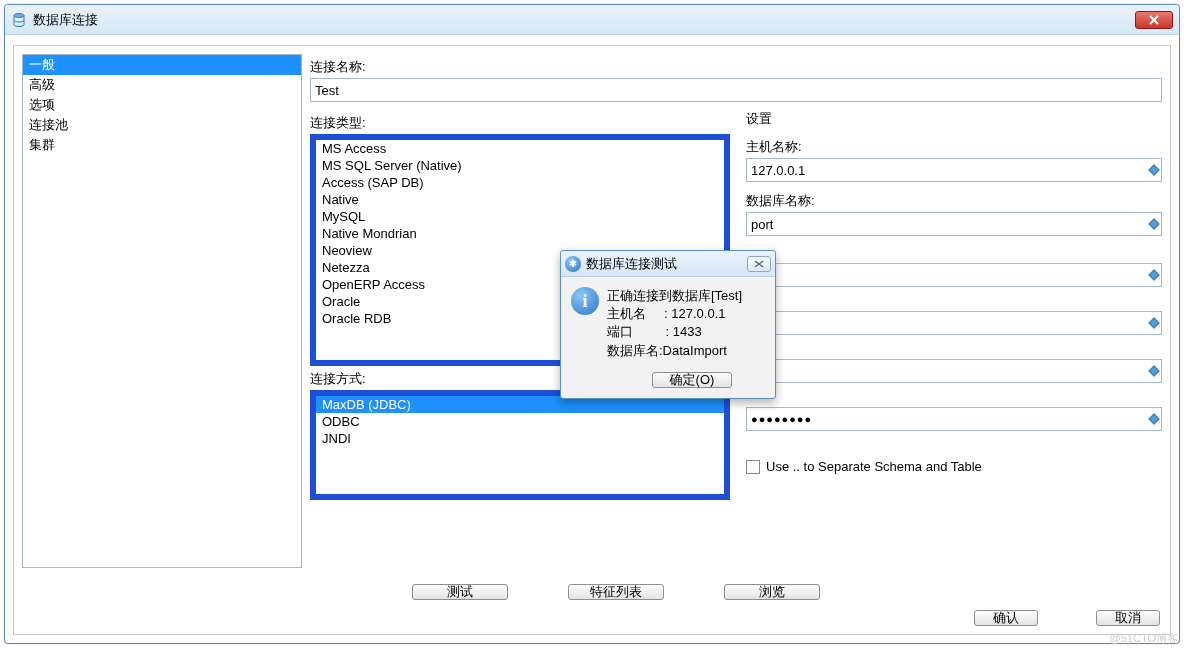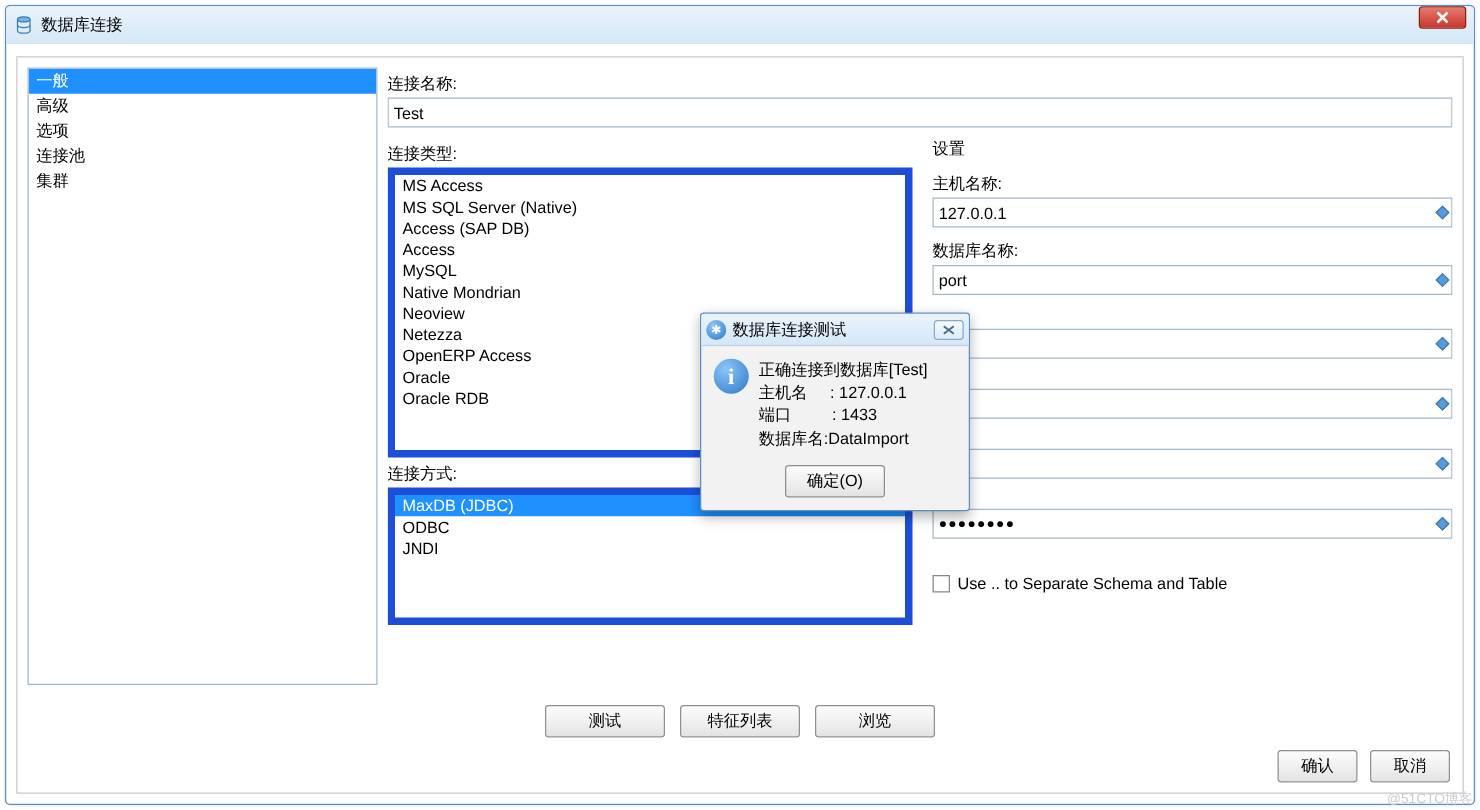--- a/index.html
+++ b/index.html
@@ -7,21 +7,21 @@
 
 .window {
   position: absolute; left: 4px; top: 4px; width: 1176px; height: 640px;
   border: 1px solid #5a8fc8; border-radius: 4px;
   background: #fff;
   box-shadow: 0 0 2px rgba(0,0,0,.2);
 }
 .titlebar {
   height: 30px; background: linear-gradient(#eaf3fb, #d5e7f7);
   border-bottom: 1px solid #b9d1e8;
-  display: flex; padding: 0 6px; justify-content: space-between;
+  display: flex; align-items: center; padding: 0 6px; justify-content: space-between;
   border-top-left-radius: 4px; border-top-right-radius: 4px;
 }
 .titlebar-left { display: flex; align-items: center; gap: 6px; }
 .title-icon { width: 16px; height: 16px; display: inline-block; }
 .close-btn {
   width: 38px; height: 18px; border: 1px solid #8a1f11;
   background: linear-gradient(#e67a6f,#c8372a);
   border-radius: 3px; display: flex; align-items: center; justify-content: center;
   cursor: pointer;
 }
@@ -74,24 +74,24 @@
 .chk-row { display: flex; align-items: flex-end; gap: 6px; margin-top: 22px; }
 .chk { width: 14px; height: 14px; border: 1px solid #888; background: #fff; }
 
 .bottom-buttons-center {
   display: flex; justify-content: center; gap: 12px; padding: 8px 0 4px 0;
 }
 .bottom-buttons-right {
   display: flex; justify-content: flex-end; gap: 10px; padding: 6px 10px 8px 0;
 }
 .btn {
-  min-width: 96px; height: 26px; padding: 0 14px;
+  min-width: 96px; height: 16px; padding: 0 14px;
   border: 1px solid #8f8f8f; border-radius: 3px;
   background: linear-gradient(#fdfdfd,#e3e3e3);
-  cursor: pointer; display: inline-flex; align-items: center; justify-content: center;
+  cursor: pointer; display: inline-flex; align-items: center; justify-content: center; margin-left: 48px;
 }
 .btn.small { min-width: 64px; }
 
 .dialog {
   position: absolute; left: 560px; top: 250px; width: 216px;
   border: 1px solid #5a8fc8; border-radius: 3px; background: #f2f2f2;
   box-shadow: 0 4px 10px rgba(0,0,0,.3);
 }
 .dialog-titlebar {
   height: 26px; background: linear-gradient(#eaf3fb,#d5e7f7);
@@ -164,21 +164,21 @@
           <input class="text-input" value="Test" style="">
         </div>
 
         <div class="two-col">
           <div class="left-col">
             <label class="lbl">连接类型:</label>
             <div class="listbox types" id="type-list">
                 <div class="list-option">MS Access</div>
                 <div class="list-option">MS SQL Server (Native)</div>
                 <div class="list-option">Access (SAP DB)</div>
-                <div class="list-option">Access</div>
+                <div class="list-option">Native</div>
                 <div class="list-option">MySQL</div>
                 <div class="list-option">Native Mondrian</div>
                 <div class="list-option">Neoview</div>
                 <div class="list-option">Netezza</div>
                 <div class="list-option">OpenERP Access</div>
                 <div class="list-option">Oracle</div>
                 <div class="list-option">Oracle RDB</div>
               </div>
 
             <label class="lbl">连接方式:</label>

